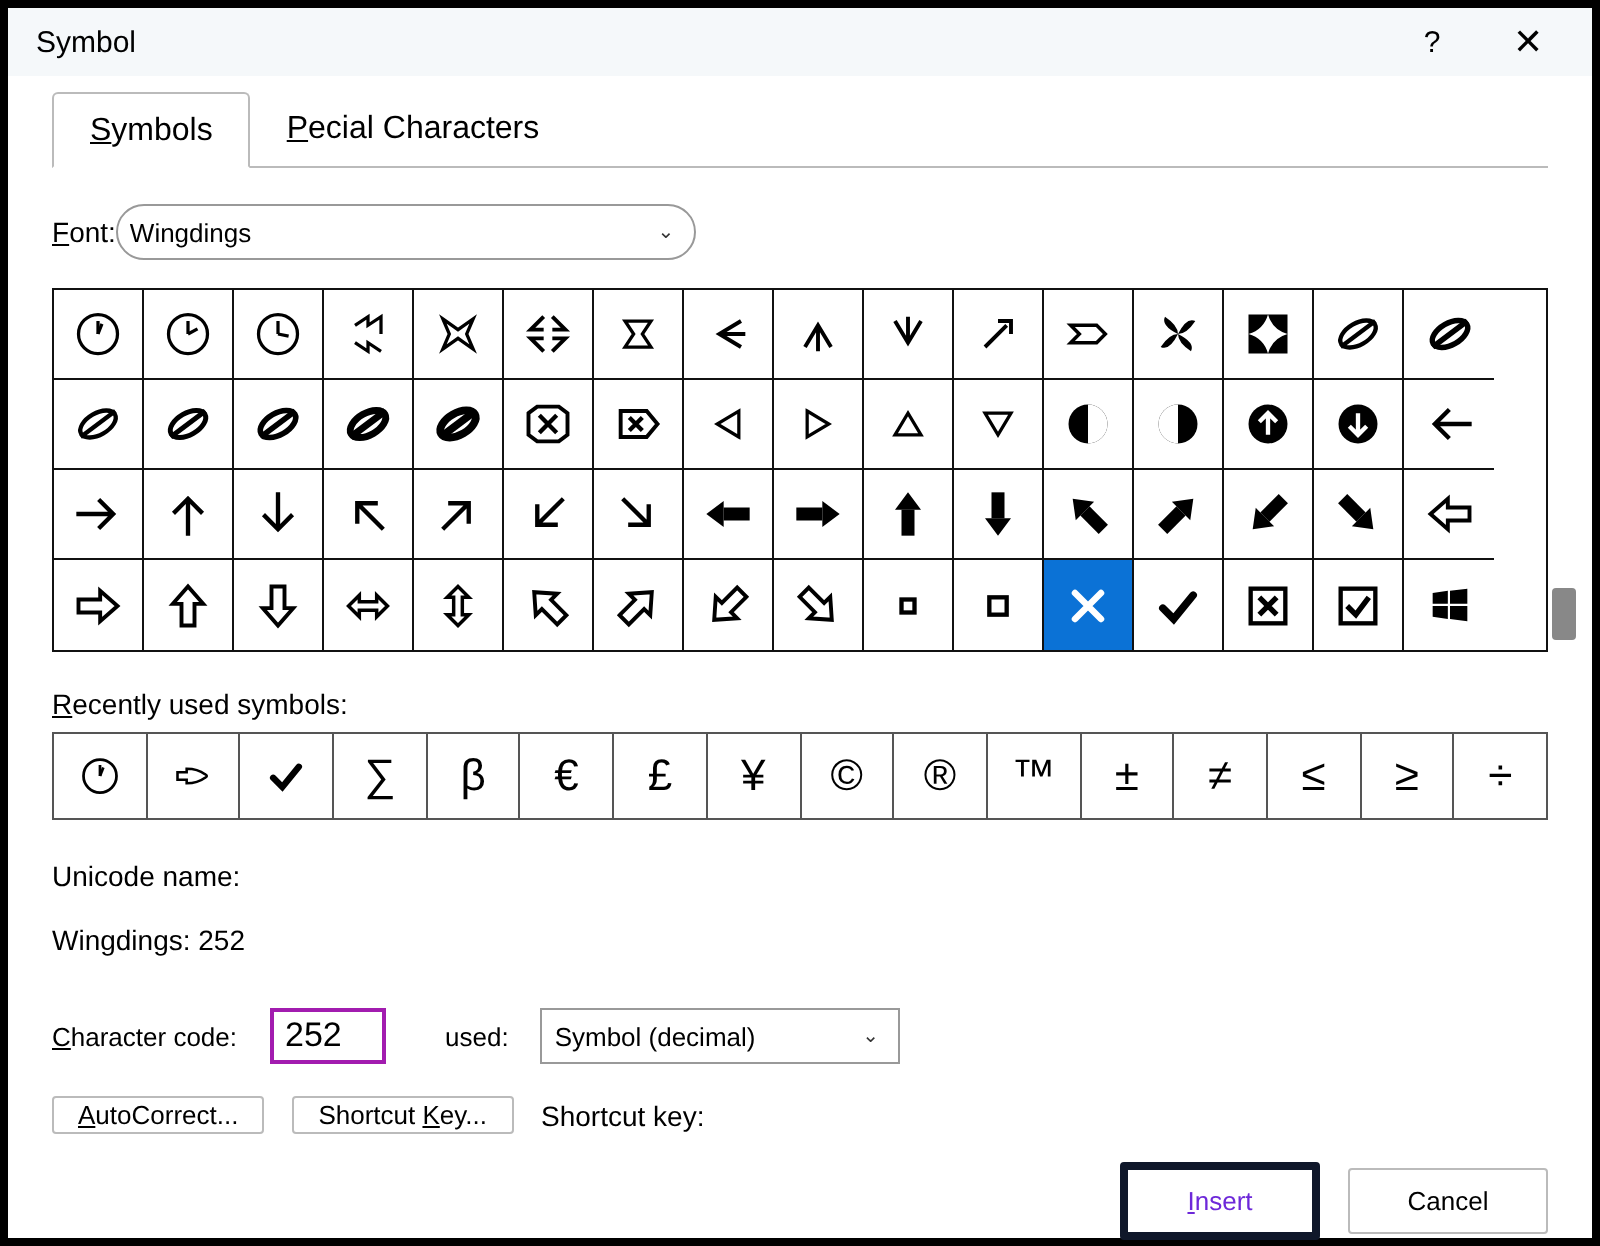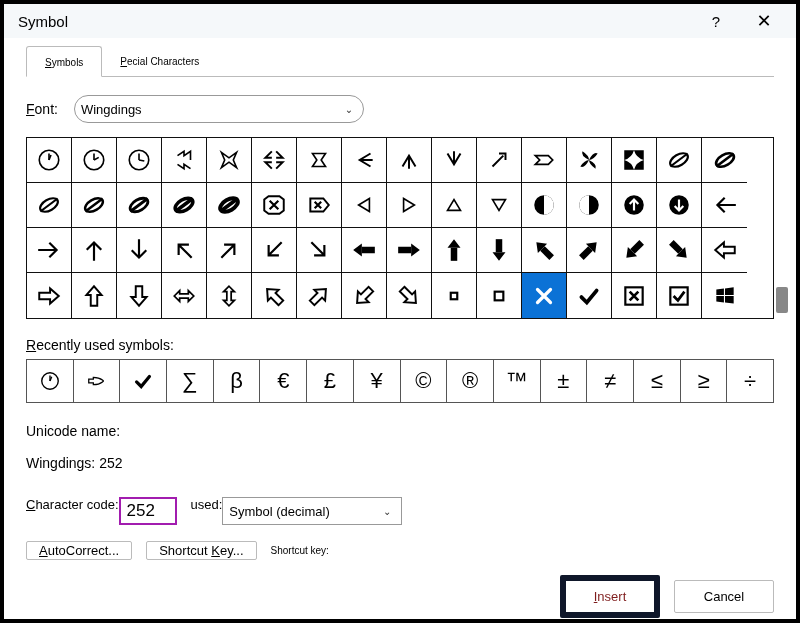--- a/index.html
+++ b/index.html
@@ -5,23 +5,23 @@
     * { box-sizing: border-box; margin: 0; padding: 0; }
     body { font-family: "Segoe UI", Arial, sans-serif; font-size: 13px; background: #f0f0f0; color: #000; }
     .dialog { width: 800px; height: 623px; border: 4px solid #000; background: #fff; position: relative; display: flex; flex-direction: column; }
     .titlebar { height: 44px; display: flex; align-items: center; background: #f5f8fa; padding: 0 8px 0 14px; }
     .titlebar-title { font-size: 15px; }
     .titlebar-spacer { flex: 1; }
     .titlebar-btn { width: 48px; height: 34px; display: flex; align-items: center; justify-content: center; font-size: 15px; cursor: pointer; }
     .titlebar-btn.close { font-size: 18px; }
     .body { flex: 1; padding: 0 22px 14px 22px; display: flex; flex-direction: column; }
     .tabs { display: flex; border-bottom: 1px solid #bbb; margin-top: 8px; }
-    .tab { padding: 10px 18px 8px 18px; font-size: 10px; cursor: pointer; position: relative; }
+    .tab { padding: 10px 18px 8px 18px; font-size: 16px; cursor: pointer; position: relative; }
     .tab.active { border: 1px solid #bbb; border-bottom: 1px solid #fff; background: #fff; margin-bottom: -1px; border-radius: 3px 3px 0 0; }
-    .font-row { display: flex; align-items: center; margin-top: 18px; gap: 16px; }
+    .font-row { display: flex; align-items: center; margin-top: 18px; gap: 0; }
     .font-row label { font-size: 14px; }
     .select { display: flex; align-items: center; border: 1px solid #999; height: 28px; padding: 0 6px; background: #fff; }
     .select-input { border: none; flex: 1; font-size: 13px; outline: none; }
     .select-arrow { width: 16px; text-align: center; font-size: 10px; color: #333; }
     .grid-wrap { position: relative; margin-top: 14px; }
     .grid { border: 1px solid #111; }
     .grid-row { display: flex; }
     .cell { width: 45px; height: 45px; border-right: 1px solid #111; border-bottom: 1px solid #111; display: flex; align-items: center; justify-content: center; font-size: 22px; cursor: pointer; background: #fff; }
     .grid-row:last-child .cell { border-bottom: none; }
     .grid-row .cell:last-child { border-right: none; }
@@ -29,29 +29,29 @@
     .cell svg { width: 26px; height: 26px; fill: currentColor; }
     .scrollbar { position: absolute; right: -14px; top: 2px; bottom: 2px; width: 12px; }
     .scroll-thumb { position: absolute; right: 0; top: 148px; width: 12px; height: 26px; background: #888; border-radius: 2px; }
     .recent-label { margin-top: 18px; font-size: 14px; }
     .recent-row { display: flex; margin-top: 6px; border: 1px solid #555; border-left: none; }
     .recent-cell { width: 46.7px; height: 42px; border-left: 1px solid #555; display: flex; align-items: center; justify-content: center; font-size: 22px; cursor: pointer; background: #fff; }
     .info-row { display: flex; align-items: flex-start; margin-top: 20px; gap: 12px; flex-direction: column; }
     .unicode-block { width: 330px; }
     .unicode-name-label, .wingdings-name { font-size: 14px; margin-bottom: 16px; display: block; }
     .wingdings-name { margin-bottom: 0; }
-    .code-block { display: flex; align-items: flex-start; gap: 0; margin-top: 14px; flex-wrap: wrap; }
+    .code-block { display: flex; align-items: center; gap: 16px; margin-top: 14px; flex-wrap: wrap; }
     .code-input { width: 58px; height: 26px; border: 2px solid #a21caf; padding: 12px 6px; font-size: 17px; }
     .from-select { width: 180px; }
     .btns-row { display: flex; align-items: center; gap: 14px; margin-top: 16px; }
     .btn { border: 1px solid #bbb; background: #fff; padding: 1px 12px; font-size: 13px; cursor: pointer; border-radius: 2px; }
-    .shortcut-key-label { font-size: 10px; }
+    .shortcut-key-label { font-size: 14px; }
     .footer { height: 60px; display: flex; align-items: center; justify-content: flex-end; gap: 14px; padding: 0 22px; }
     .footer .btn { min-width: 100px; padding: 8px 0; text-align: center; }
-    .footer .btn.primary { border: 6px solid #0f172a; color: #7f1d1d; }
+    .footer .btn.primary { border: 4px solid #0f172a; color: #6d28d9; }
     .underline { text-decoration: underline; }
     .svgicon { width: 24px; height: 24px; }
     .recent-cell svg { width: 22px; height: 22px; }
   </style>
 </head>
 <body>
 
 <div class="dialog">
   <div class="titlebar">
     <span class="titlebar-title">Symbol</span>

